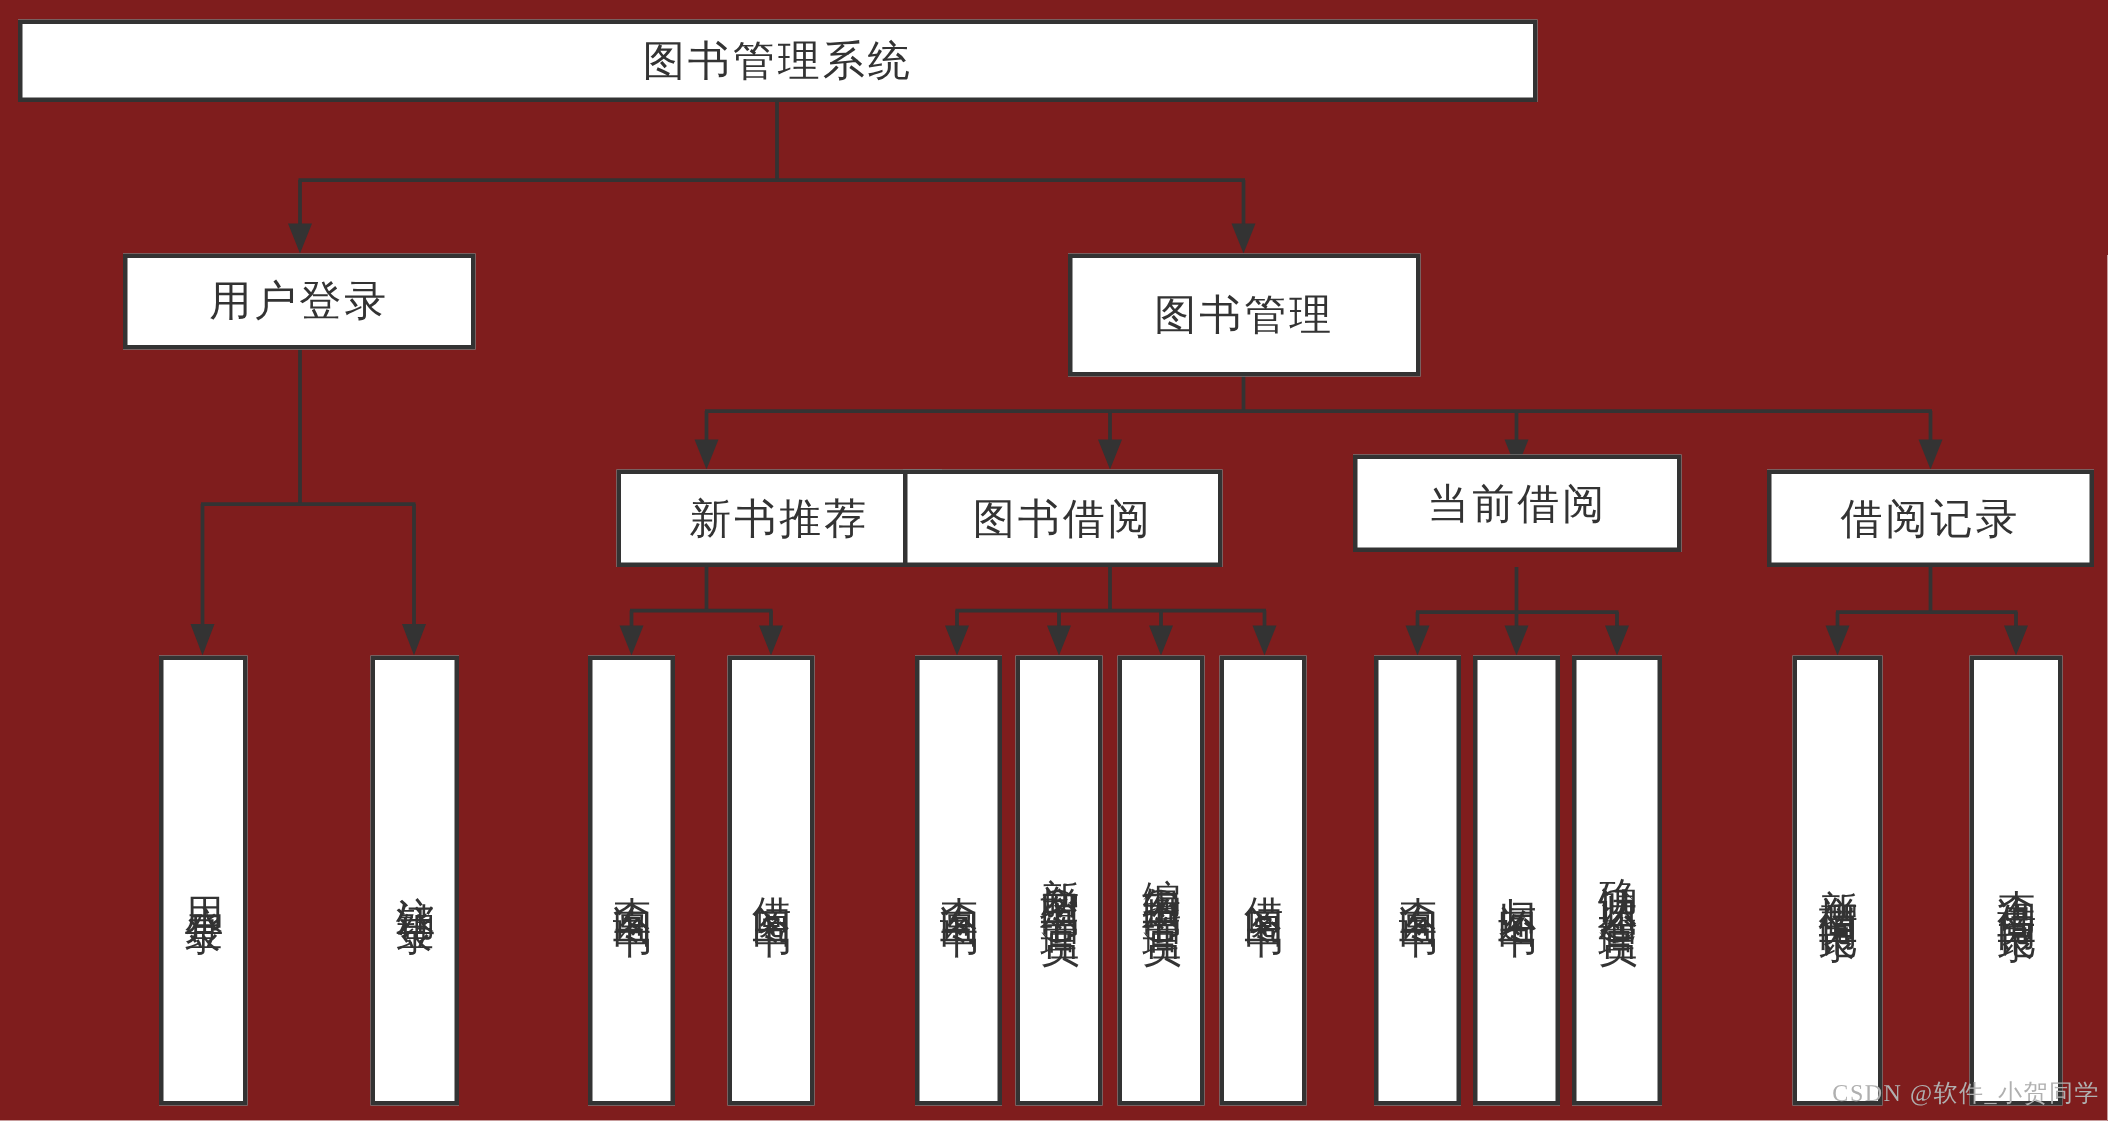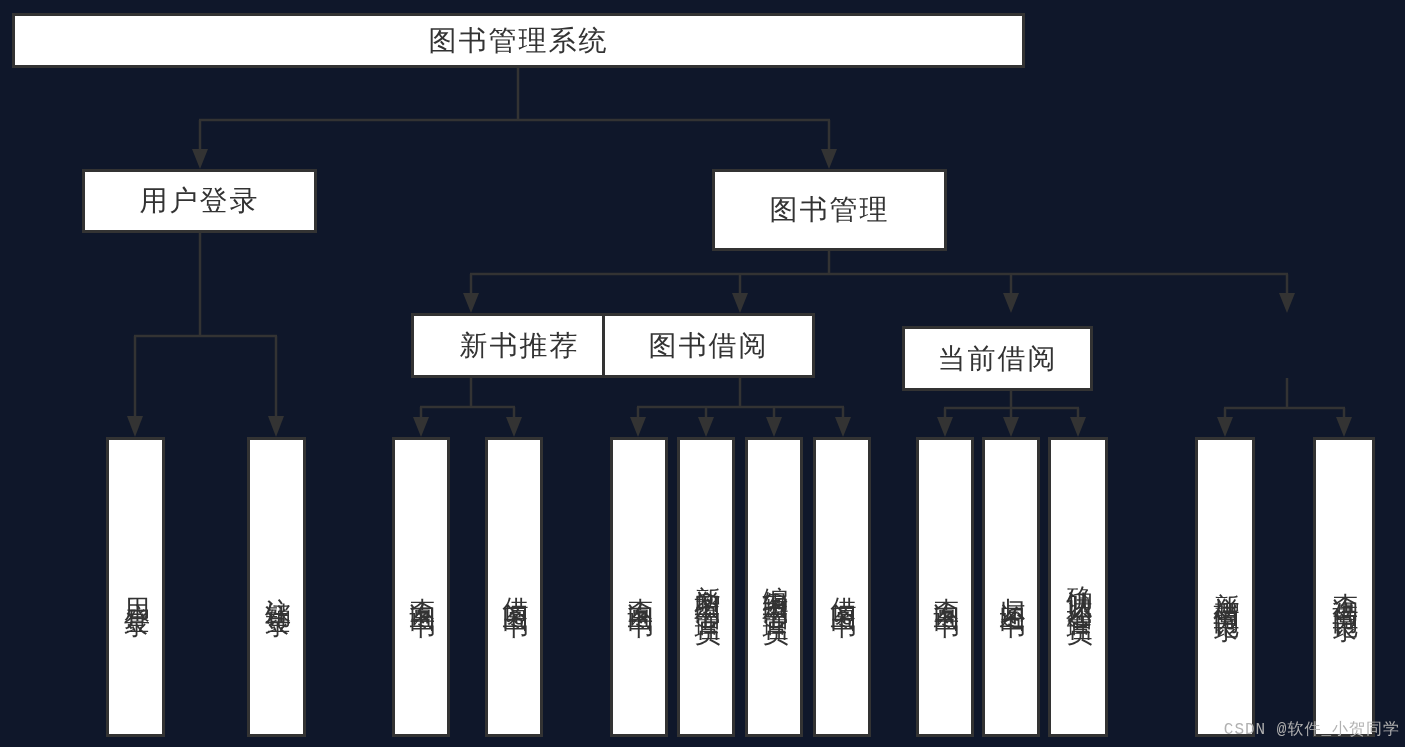--- a/index.html
+++ b/index.html
@@ -1,21 +1,21 @@
 <!DOCTYPE html>
 <html><head>
 <meta charset="utf-8">
 <style>
   html, body { margin: 0; padding: 0; background: #ffffff; }
   #stage {
     position: relative;
     width: 1405px;
     height: 747px;
-    background: #0f172a;
-    font-family: Liberation Mono, monospace;
+    background: #7f1d1d;
+    font-family: Liberation Serif, serif;
     overflow: hidden;
   }
   #connectors {
     position: absolute;
     left: 0; top: 0;
     width: 1405px; height: 747px;
     z-index: 1;
   }
   #connectors line { stroke: #333333; stroke-width: 2.5; }
   #connectors polygon { fill: #333333; stroke: none; }
@@ -130,22 +130,25 @@
   <div class="node node--h" style="left:712px; top:169px; width:235px; height:82px;">
     <span>图书管理</span>
   </div>
 
   <div class="node node--h" style="left:363px; top:313px; width:217px; height:65px;margin-left:48px;">
     <span>新书推荐</span>
   </div>
   <div class="node node--h" style="left:602px; top:313px; width:213px; height:65px;">
     <span>图书借阅</span>
   </div>
-  <div class="node node--h" style="left:902px; top:326px; width:191px; height:65px;">
+  <div class="node node--h" style="left:902px; top:303px; width:219px; height:65px;">
     <span>当前借阅</span>
+  </div>
+  <div class="node node--h" style="left:1178px; top:313px; width:218px; height:65px;">
+    <span>借阅记录</span>
   </div>
 
   <div class="node node--v" style="left:106px; top:437px; width:59px; height:300px;">
     <span>用户登录</span>
   </div>
   <div class="node node--v" style="left:247px; top:437px; width:59px; height:300px;">
     <span>注销登录</span>
   </div>
 
   <div class="node node--v" style="left:392px; top:437px; width:58px; height:300px;">

